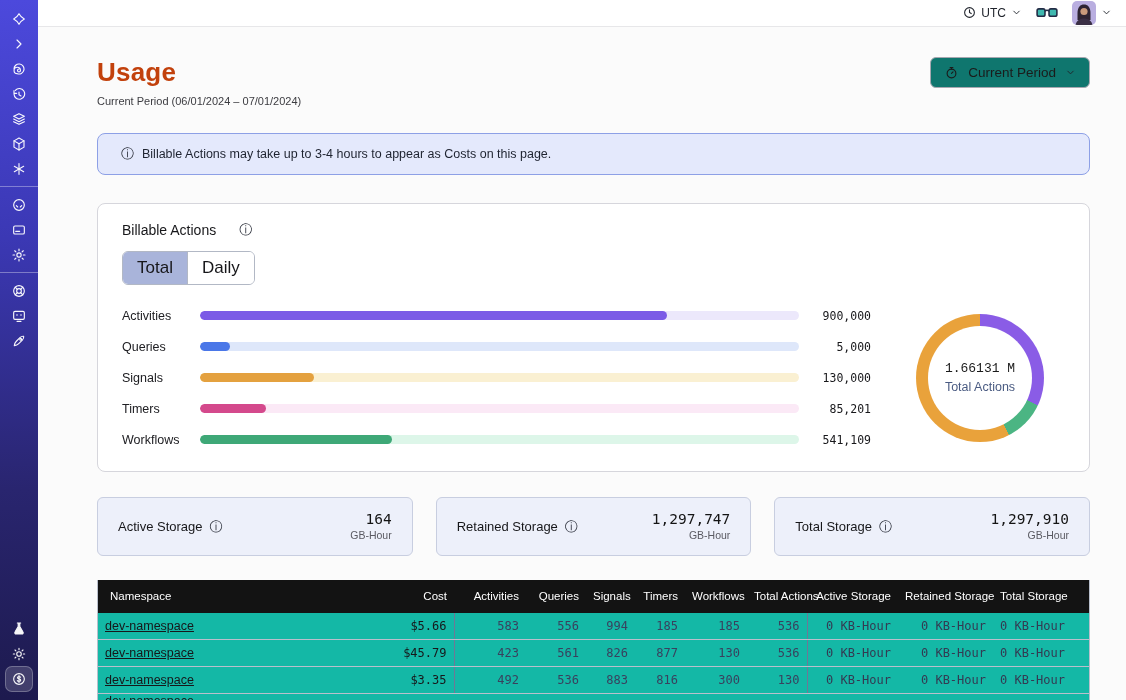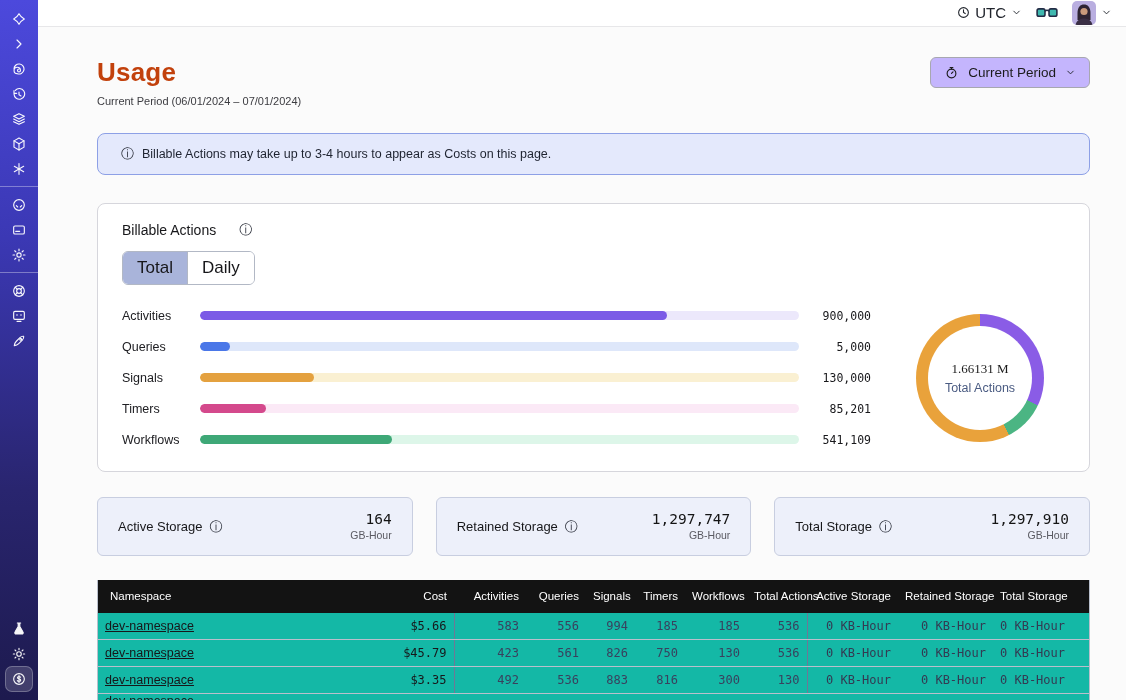--- a/index.html
+++ b/index.html
@@ -17,34 +17,34 @@
     stroke-linecap:round; stroke-linejoin:round; opacity:.96; }
   .side-divider { width:38px; height:1px; background:rgba(255,255,255,.35); margin:5px 0; }
   .side-spacer { flex:1 1 auto; }
   .nav-btn.active-wrap { width:28px; height:26px; border-radius:7px;
     background:rgba(255,255,255,.16); border:1px solid rgba(255,255,255,.25); }
 
   
   .main { flex:1; display:flex; flex-direction:column; background:#FBFBFB; }
   .topbar { height:34px; background:#fff; border-bottom:1px solid #E7E7E9;
     display:flex; align-items:center; justify-content:flex-end; gap:14px; padding:0 16px; }
-  .tz { display:flex; align-items:center; gap:5px; font-size:15px; color:#20242c; cursor:pointer;justify-content:center; }
+  .tz { display:flex; align-items:center; gap:5px; font-size:12px; color:#20242c; cursor:pointer;justify-content:center; }
   .tz svg.clock { width:13px; height:13px; stroke:#20242c; fill:none; stroke-width:2; stroke-linecap:round; }
   svg.chev { width:11px; height:11px; stroke:#20242c; fill:none; stroke-width:2; stroke-linecap:round; stroke-linejoin:round; }
   .goggles { width:22px; height:18px; cursor:pointer; }
   .avatar-menu { display:flex; align-items:center; gap:5px; cursor:pointer; }
   .avatar { width:24px; height:24px; border-radius:5px; overflow:hidden; }
 
   .content { padding:30px 38px 0 59px; }
 
   
   .page-head { display:flex; justify-content:space-between; align-items:flex-start; margin-bottom:26px; }
   h1.page-title { font-size:26px; font-weight:600; letter-spacing:.2px; color:#c2410c; }
   .page-subtitle { font-size:11px; color:#3c3c41; margin-top:7px; }
-  .period-btn { display:flex; align-items:center; gap:9px; background:#c4b5fd;
+  .period-btn { display:flex; align-items:center; gap:9px; background:#0f766e;
     border:1px solid #A7A7B0; border-radius:6px; padding:7px 13px; font-size:13.5px;
     font-weight:500; color:#1b1b1b; cursor:pointer; font-family:inherit; }
   .period-btn svg.watch { width:15px; height:15px; stroke:#1b1b1b; fill:none; stroke-width:1.8; stroke-linecap:round; }
 
   
   .banner { background:#E4E9FC; border:1px solid #8DA0E6; border-radius:8px;
     height:42px; display:flex; align-items:center; gap:8px; padding:0 23px;
     font-size:12.5px; color:#1e2330; margin-bottom:28px; }
   .i-icon { font-family:"DejaVu Sans", sans-serif; font-size:13px; color:#2b2f3a; line-height:1; }
 
@@ -64,21 +64,21 @@
   .bar-track { flex:1 1 auto; height:9px; border-radius:5px; position:relative; overflow:hidden; }
   .bar-fill { position:absolute; left:0; top:0; bottom:0; border-radius:5px; }
   .bar-value { width:62px; flex:0 0 62px; text-align:right;
     font-family:"DejaVu Sans Mono", monospace; font-size:11.5px; color:#17171a; }
 
   .donut-col { flex:0 0 170px; display:flex; align-items:center; justify-content:center; }
   .donut { width:128px; height:128px; border-radius:50%; position:relative; }
   .donut::after { content:""; position:absolute; inset:12px; background:#fff; border-radius:50%; }
   .donut-center { position:absolute; inset:0; display:flex; flex-direction:column;
     align-items:center; justify-content:center; z-index:2; gap:4px; }
-  .donut-value { font-family:Liberation Serif, serif; font-size:13px; color:#1b1b1b; }
+  .donut-value { font-family:Liberation Mono, monospace; font-size:13px; color:#1b1b1b; }
   .donut-label { font-size:12.5px; color:#4A5B82; }
 
   
   .storage-row { display:flex; gap:23px; margin-bottom:24px; }
   .storage-card { flex:1; height:59px; background:#EDF0FA; border:1px solid #C8CEE0;
     border-radius:6px; display:flex; align-items:center; justify-content:space-between; padding:0 20px; }
   .storage-label { display:flex; align-items:center; gap:7px; font-size:13px; color:#17171a; }
   .storage-right { text-align:right; }
   .storage-value { font-family:"DejaVu Sans Mono", monospace; font-size:14.5px; color:#141414; }
   .storage-unit { font-size:10.5px; color:#5a5a62; margin-top:2px; }
@@ -411,21 +411,21 @@
                 <td class="c-storage first">0 KB-Hour</td>
                 <td class="c-storage">0 KB-Hour</td>
                 <td class="c-storage last">0 KB-Hour</td>
               </tr>
               <tr>
                 <td class="c-ns"><a class="ns-link">dev-namespace</a></td>
                 <td class="c-cost">$45.79</td>
                 <td class="c-num">423</td>
                 <td class="c-num">561</td>
                 <td class="c-num">826</td>
-                <td class="c-num">750</td>
+                <td class="c-num">877</td>
                 <td class="c-num">130</td>
                 <td class="c-num">536</td>
                 <td class="c-storage first">0 KB-Hour</td>
                 <td class="c-storage">0 KB-Hour</td>
                 <td class="c-storage last">0 KB-Hour</td>
               </tr>
               <tr>
                 <td class="c-ns"><a class="ns-link">dev-namespace</a></td>
                 <td class="c-cost">$3.35</td>
                 <td class="c-num">492</td>

